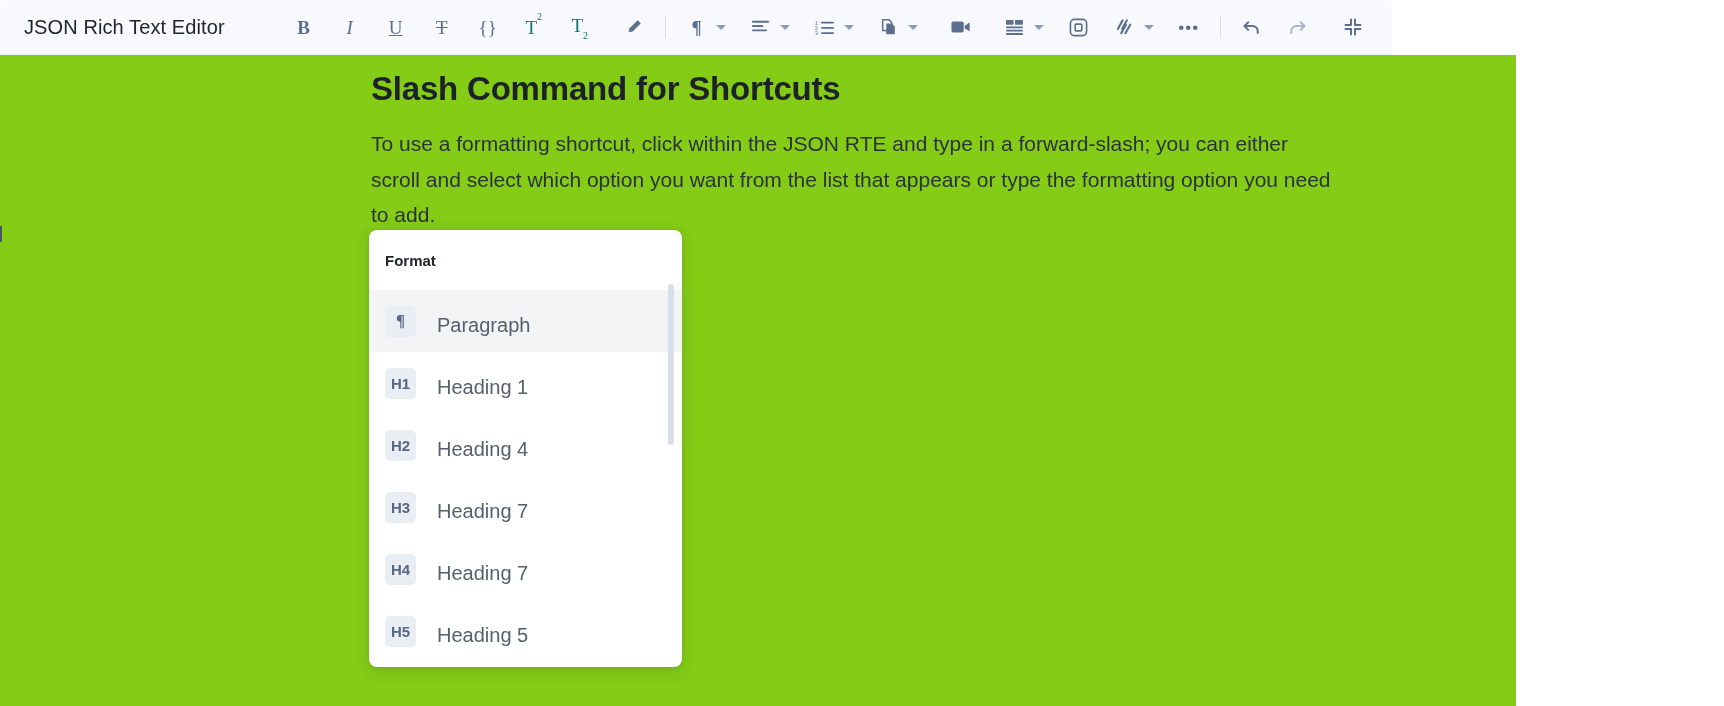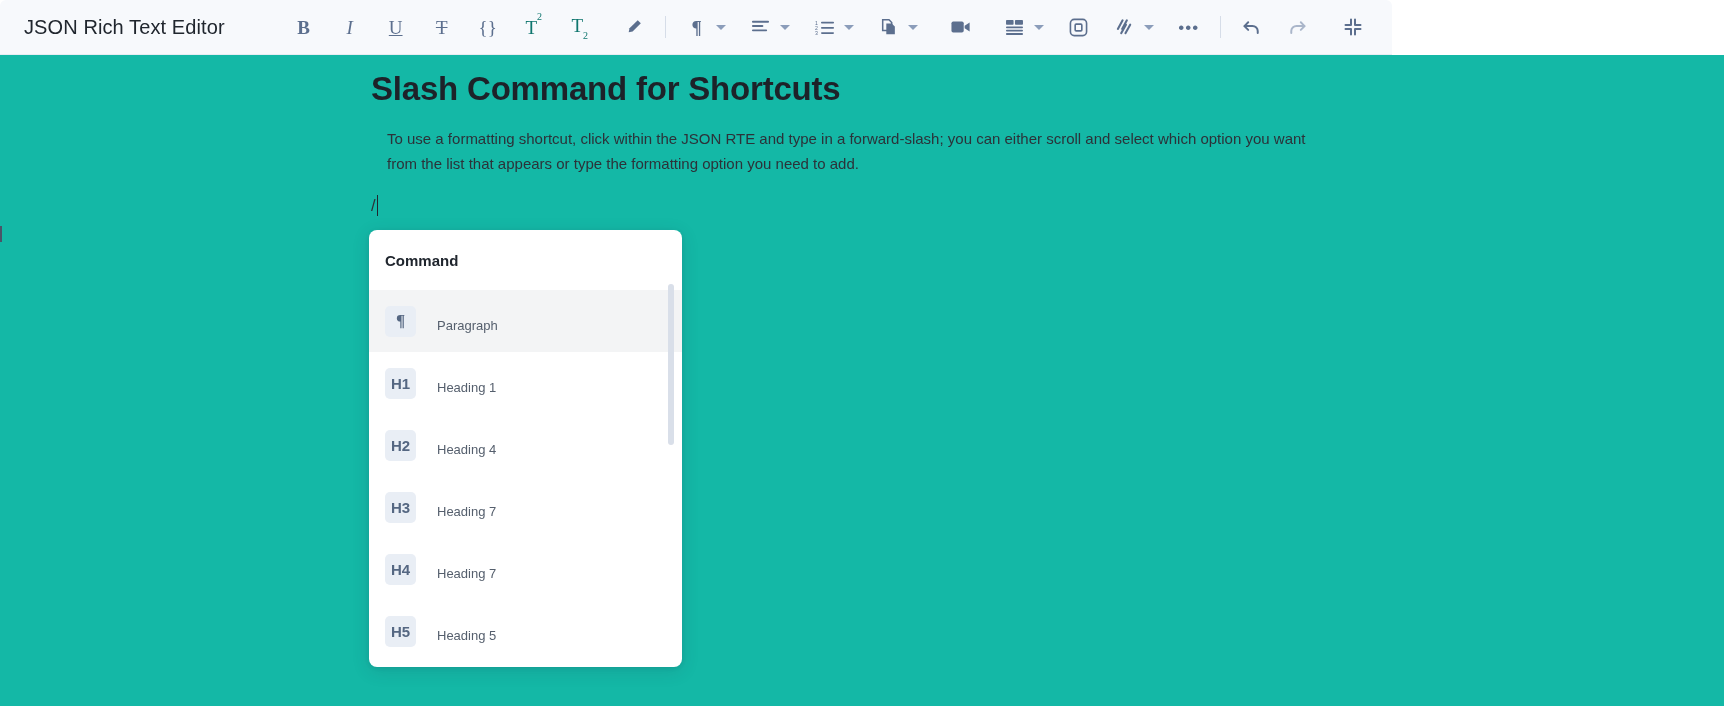--- a/index.html
+++ b/index.html
@@ -106,47 +106,46 @@
     white-space: nowrap;
   }
   .supsub sup { font-size: 10px; position: relative; top: -6px; left: 0px; }
   .supsub sub { font-size: 10px; position: relative; top: 3px; left: 0px; }
 
   
   .doc {
     position: absolute;
     left: 0;
     top: 55px;
-    width: 1724px;
+    width: 1516px;
     height: 651px;
-    background: #14b8a6;
+    background: #84cc16;
   }
 
   .doc-inner {
     position: absolute;
     left: 371px;
     top: 13px;
     width: 960px;
   }
 
   .doc-title {
     font-size: 33px;
     font-weight: bold;
     color: #1d2229;
     letter-spacing: -0.2px;
     line-height: 1.25;
   }
 
   .doc-para {
     margin-top: 17px;
-    font-size: 15px;
+    font-size: 21px;
     color: #2c3239;
     line-height: 1.68;
     max-width: 962px;
-    margin-left: 16px;
   }
 
   .doc-slashline {
     margin-top: 16px;
     font-size: 16.5px;
     color: #2c3239;
     line-height: 1.6;
     display: flex;
     align-items: center;
     height: 26px;
@@ -222,21 +221,21 @@
     flex: none;
     font-family: Liberation Sans, sans-serif;
   }
   .slash-badge.pilcrow {
     font-family: "Liberation Serif", serif;
     font-size: 17px;
   }
 
   .slash-label {
     margin-left: 21px;
-    font-size: 13px;
+    font-size: 20px;
     color: #555f6d;
     margin-top: 8px;
   }
 
   .slash-scrollbar {
     position: absolute;
     right: 8px;
     top: 54px;
     width: 6px;
     height: 161px;
@@ -452,21 +451,21 @@
 
       <div class="doc-slashline">
         <span>/</span>
           <span class="caret-bar"></span>
       </div>
 
     </div>
 
     <div class="slash-menu">
 
-      <div class="slash-header">Command</div>
+      <div class="slash-header">Format</div>
 
       <div class="slash-list">
 
         <div class="slash-item active">
           <div class="slash-badge pilcrow">¶</div>
           <div class="slash-label">Paragraph</div>
         </div>
 
         <div class="slash-item">
           <div class="slash-badge">H1</div>

